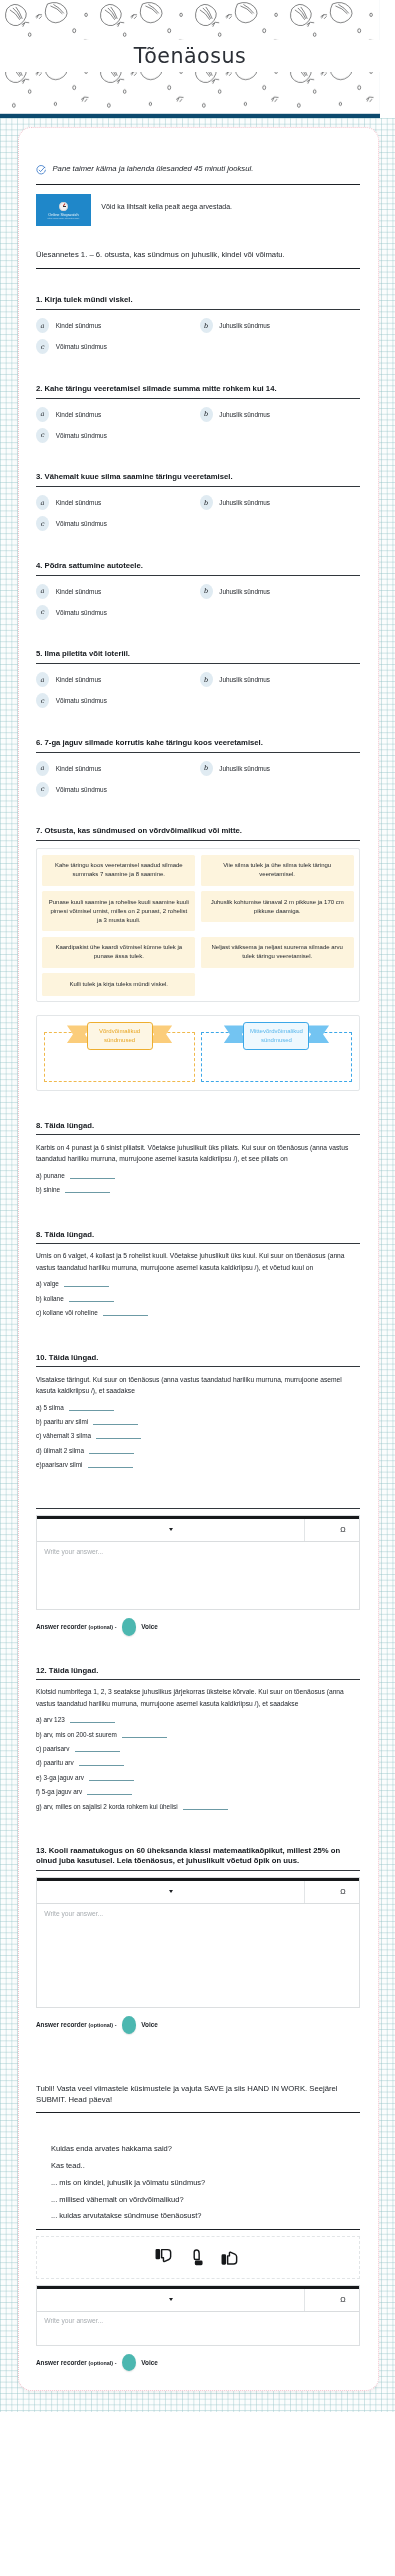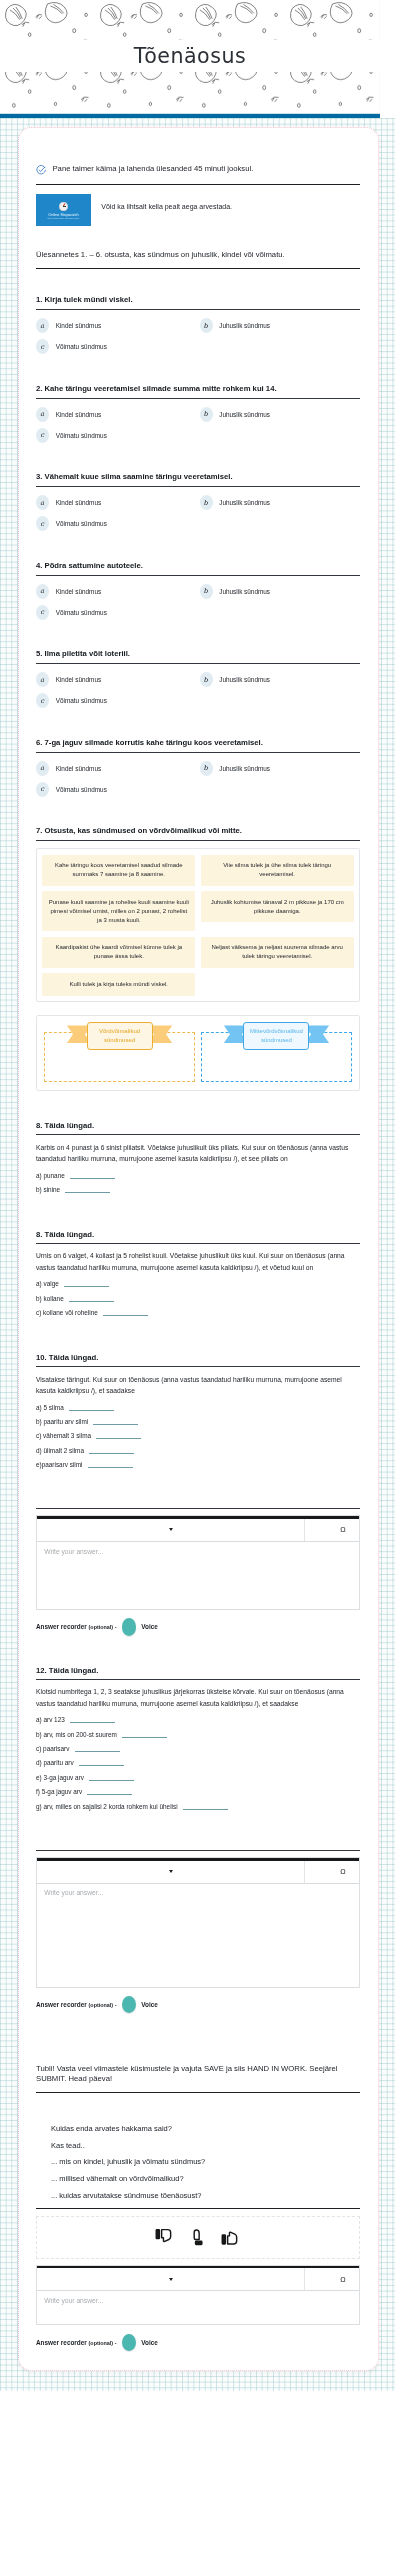--- a/index.html
+++ b/index.html
@@ -9,21 +9,21 @@
     background: #ffffff;
     color: #20242a;
     -webkit-font-smoothing: antialiased;
   }
 
   
   .hero {
     position: relative;
     width: 380px;
     height: 118px;
-    background: #0369a1;
+    background: #0c4a6e;
     overflow: hidden;
   }
   .hero-doodles { position: absolute; inset: 0; }
   .hero-title-band {
     position: absolute;
     left: 0; right: 0;
     top: 40px;
     height: 32px;
     background: #ffffff;
     display: flex;
@@ -65,20 +65,21 @@
   
   .block { padding: 6.2px 0 3.1px 0; }
   .spacer-lg { height: 20.6px; }
   .spacer-sm { height: 5.2px; }
 
   .timer-row {
     display: flex;
     align-items: flex-start;
     gap: 6.2px;
     padding-top: 23px;
+    font-style: italic;
   }
   .check-icon { flex: 0 0 auto; margin-top: 1.5px; }
   .timer-text {
     font-size: 7.7px;
     line-height: 1.38;
     color: #21252b;
   }
 
   .rule {
     border: 0;
@@ -713,20 +714,21 @@
       <div class="gap-row">
         <span>g) arv, milles on sajalisi 2 korda rohkem kui ühelisi</span>
         <input class="gap-input" style="">
       </div>
     </div>
   </div>
 
   <div class="spacer-lg"></div>
 
   <div class="block">
+    <div class="q-title">13. Kooli raamatukogus on 60 üheksanda klassi matemaatikaõpikut, millest 25% on olnud juba kasutusel. Leia tõenäosus, et juhuslikult võetud õpik on uus.</div>
     <hr class="rule-thin">
     <div class="editor">
       <div class="editor-top"></div>
       <div class="editor-toolbar">
         <div class="tb-cell wide">
           <span class="caret-down"></span>
         </div>
         <div class="tb-cell narrow"></div>
         <div class="tb-cell omega">
           <span class="omega-glyph">Ω</span>

